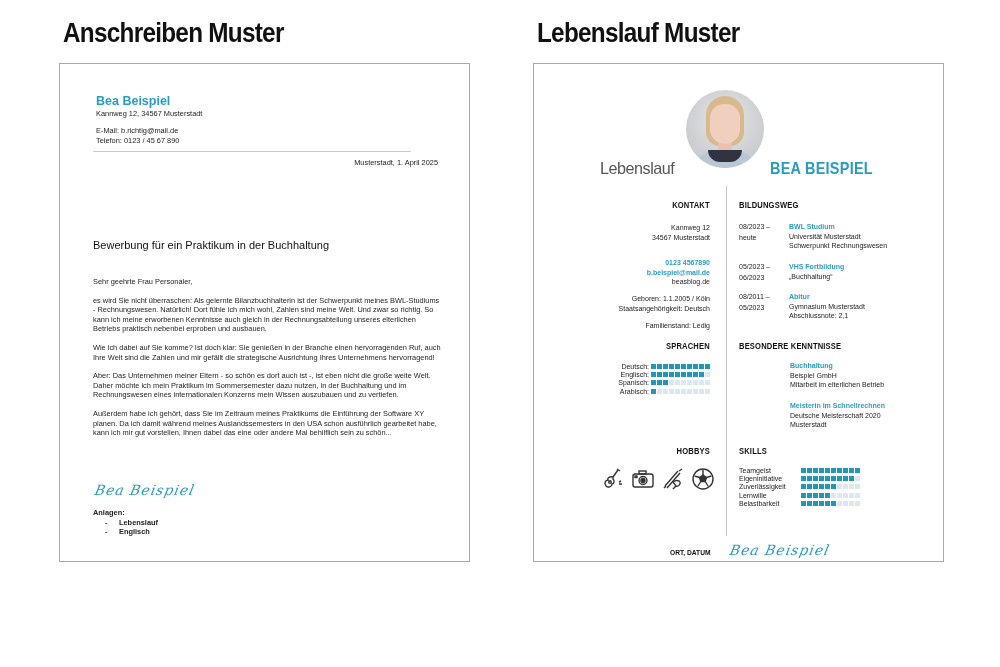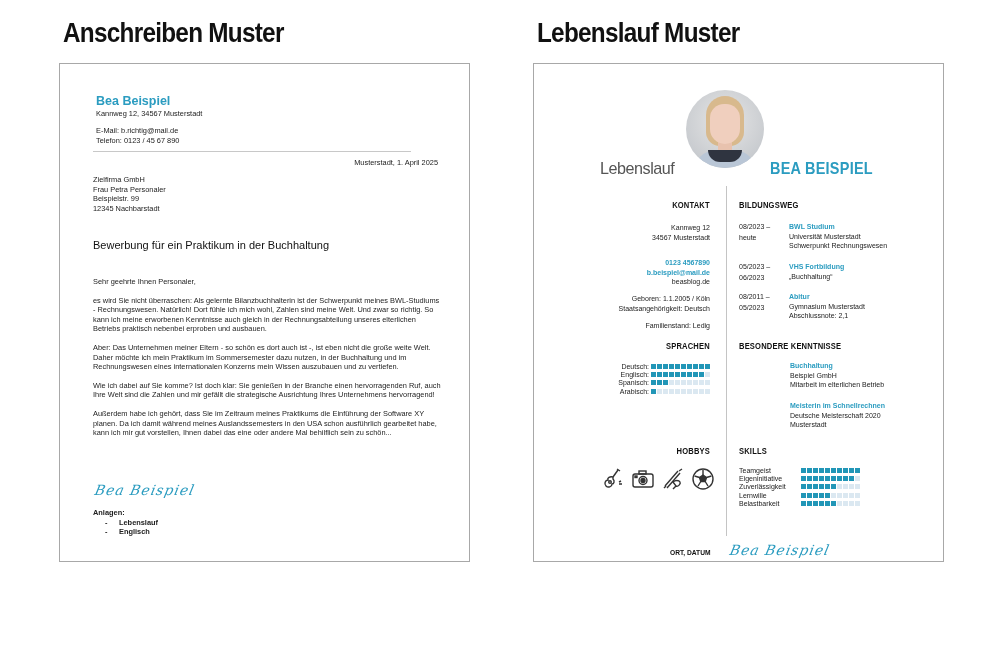--- a/index.html
+++ b/index.html
@@ -106,32 +106,26 @@
 
 <div class="page" id="letter">
   <div class="abs l-name">Bea Beispiel</div>
   <div class="abs l-text l-addr">Kannweg 12, 34567 Musterstadt</div>
   <div class="abs l-text l-contact">
     <div>E-Mail: b.richtig@mail.de</div>
     <div>Telefon: 0123 / 45 67 890</div>
   </div>
   <div class="abs l-rule"></div>
   <div class="abs l-text l-date">Musterstadt, 1. April 2025</div>
-  <div class="abs l-text l-recipient">
-    <div>Zielfirma GmbH</div>
-    <div>Frau Petra Personaler</div>
-    <div>Beispielstr. 99</div>
-    <div>12345 Nachbarstadt</div>
-  </div>
   <div class="abs l-subject">Bewerbung für ein Praktikum in der Buchhaltung</div>
   <div class="abs l-text l-body">
-    <p>Sehr geehrte Ihnen Personaler,</p>
+    <p>Sehr geehrte Frau Personaler,</p>
     <p>es wird Sie nicht überraschen: Als gelernte Bilanzbuchhalterin ist der Schwerpunkt meines BWL-Studiums - Rechnungswesen. Natürlich! Dort fühle ich mich wohl, Zahlen sind meine Welt. Und zwar so richtig. So kann ich meine erworbenen Kenntnisse auch gleich in der Rechnungsabteilung unseres elterlichen Betriebs praktisch nebenbei erproben und ausbauen.</p>
+    <p>Wie ich dabei auf Sie komme? Ist doch klar: Sie genießen in der Branche einen hervorragenden Ruf, auch Ihre Welt sind die Zahlen und mir gefällt die strategische Ausrichtung Ihres Unternehmens hervorragend!</p>
     <p>Aber: Das Unternehmen meiner Eltern - so schön es dort auch ist -, ist eben nicht die große weite Welt. Daher möchte ich mein Praktikum im Sommersemester dazu nutzen, in der Buchhaltung und im Rechnungswesen eines internationalen Konzerns mein Wissen auszubauen und zu vertiefen.</p>
-    <p>Wie ich dabei auf Sie komme? Ist doch klar: Sie genießen in der Branche einen hervorragenden Ruf, auch Ihre Welt sind die Zahlen und mir gefällt die strategische Ausrichtung Ihres Unternehmens hervorragend!</p>
     <p>Außerdem habe ich gehört, dass Sie im Zeitraum meines Praktikums die Einführung der Software XY planen. Da ich damit während meines Auslandssemesters in den USA schon ausführlich gearbeitet habe, kann ich mir gut vorstellen, Ihnen dabei das eine oder andere Mal behilflich sein zu schön...</p>
   </div>
   <div class="abs sig l-sig">Bea Beispiel</div>
   <div class="abs l-text l-attach">
     <div>Anlagen:</div>
     <ul>
       <li>Lebenslauf</li>
       <li>Englisch</li>
     </ul>
   </div>

